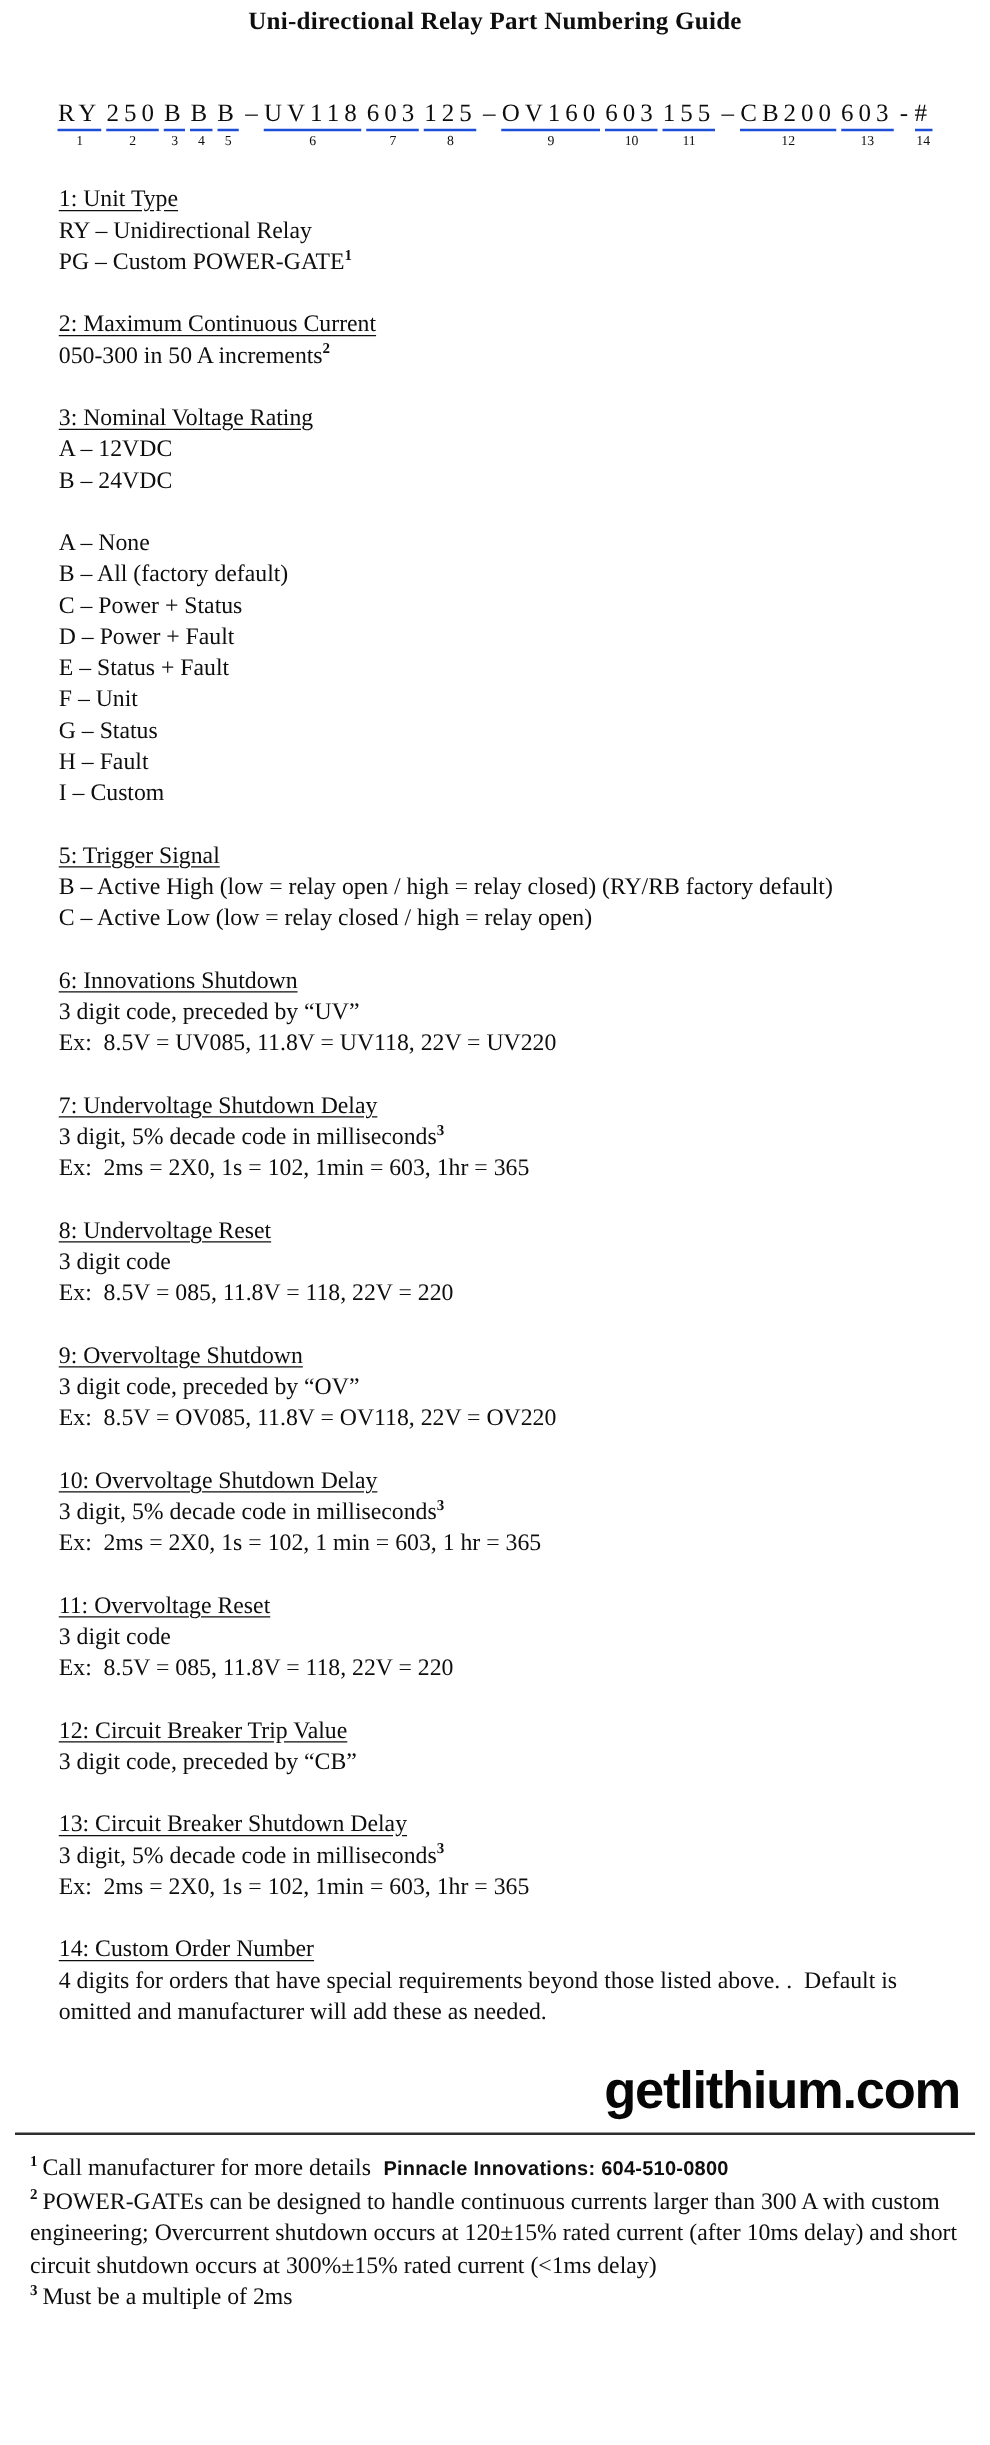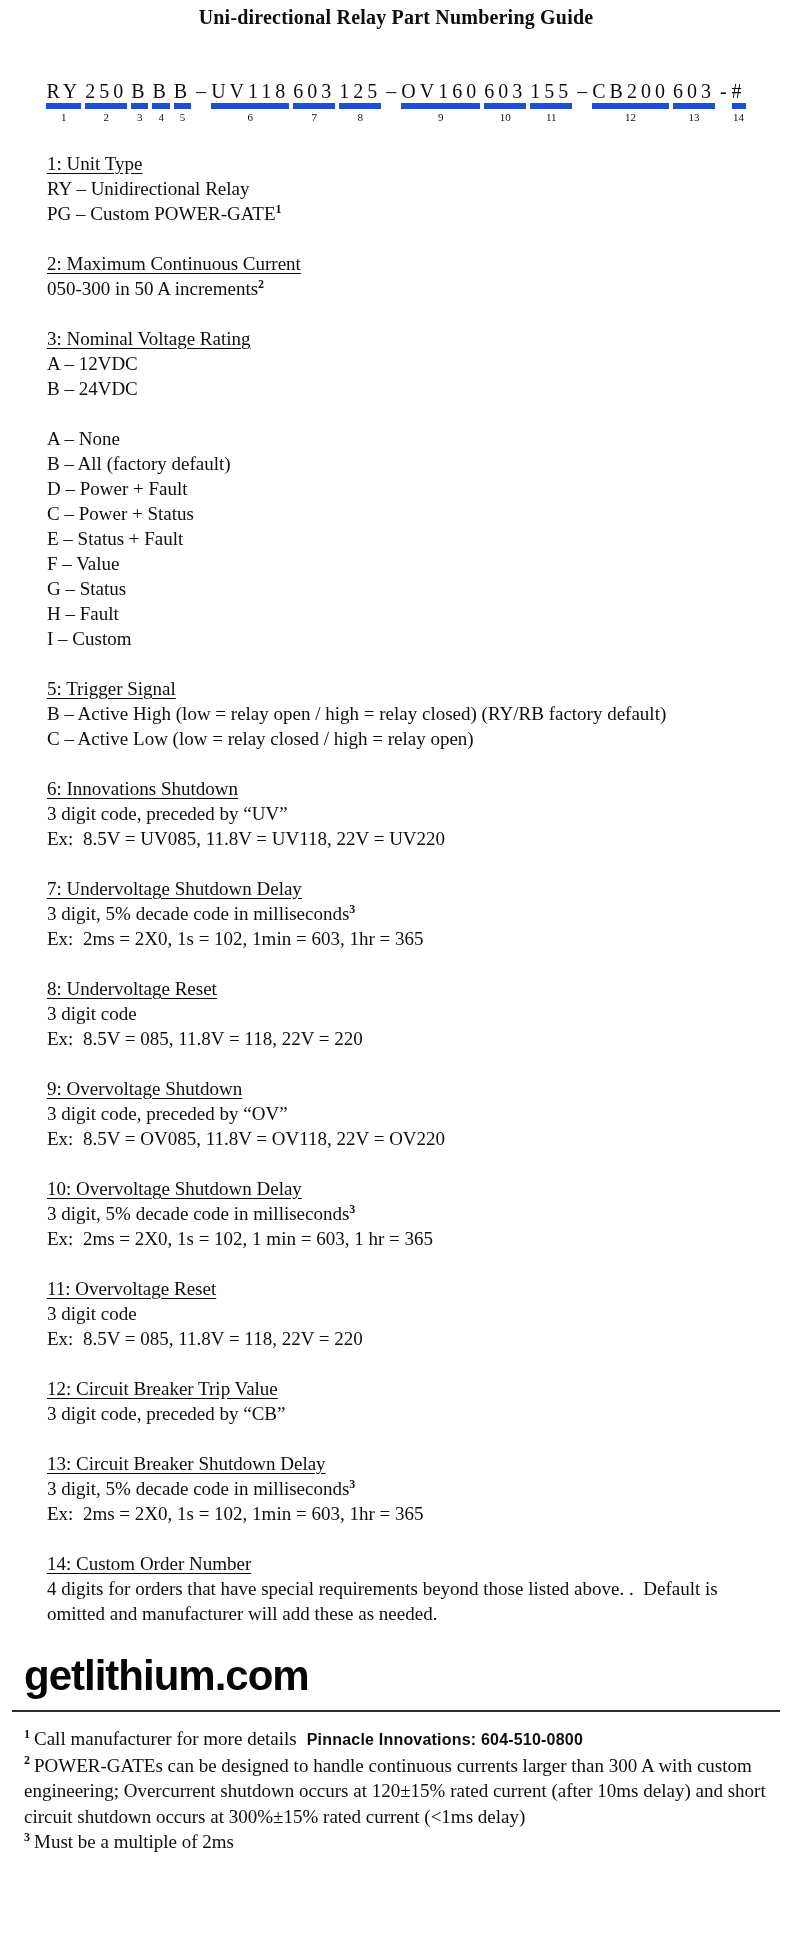--- a/index.html
+++ b/index.html
@@ -21,41 +21,41 @@
   
   .pn-row {
     margin-top:52px;
     display:flex; justify-content:center; align-items:flex-start;
     column-gap:4px;
   }
   .pn-seg { display:flex; flex-direction:column; align-items:center; }
   .pn-text {
     font-size:20px; line-height:21px;
     letter-spacing:4px;
-    border-bottom:6px solid #1d4ed8;
+    border-bottom:2px solid #1d4ed8;
     padding-bottom:1px;
     white-space:nowrap;
   }
   .pn-seg.separator .pn-text { border-bottom:none; letter-spacing:0; padding:0 1px; }
   .pn-idx { font-size:11px; line-height:11px; margin-top:3px; letter-spacing:0; }
 
   
   .sections { margin-top:28px; }
   .section { margin-bottom:25px;margin-left:23px; }
   .heading, .line {
     font-size:19px; line-height:25px;
     white-space:pre-wrap;
   }
   .heading { text-decoration:underline; text-underline-offset:3px; }
   sup.sp { font-size:12px; font-weight:bold; line-height:0; }
 
   
   .logo {
     margin-top:28px;
-    text-align:left;
+    text-align:right;
     font-family:"Liberation Sans", sans-serif;
     font-weight:900;
     font-size:42px; line-height:44px;
     letter-spacing:-1px;
     color:#060606;
   }
 
   .rule {
     border:none; border-top:2px solid #2e2e2e;
     margin:12px -12px 0 -12px;
@@ -166,24 +166,24 @@
         <div class="line">050-300 in 50 A increments<sup class="sp">2</sup></div>
       </div>
       <div class="section">
         <div class="heading">3: Nominal Voltage Rating</div>
         <div class="line">A – 12VDC</div>
         <div class="line">B – 24VDC</div>
       </div>
       <div class="section">
         <div class="line">A – None</div>
         <div class="line">B – All (factory default)</div>
+        <div class="line">C – Power + Status</div>
         <div class="line">D – Power + Fault</div>
-        <div class="line">C – Power + Status</div>
         <div class="line">E – Status + Fault</div>
-        <div class="line">F – Value</div>
+        <div class="line">F – Unit</div>
         <div class="line">G – Status</div>
         <div class="line">H – Fault</div>
         <div class="line">I – Custom</div>
       </div>
       <div class="section">
         <div class="heading">5: Trigger Signal</div>
         <div class="line">B – Active High (low = relay open / high = relay closed) (RY/RB factory default)</div>
         <div class="line">C – Active Low (low = relay closed / high = relay open)</div>
       </div>
       <div class="section">

